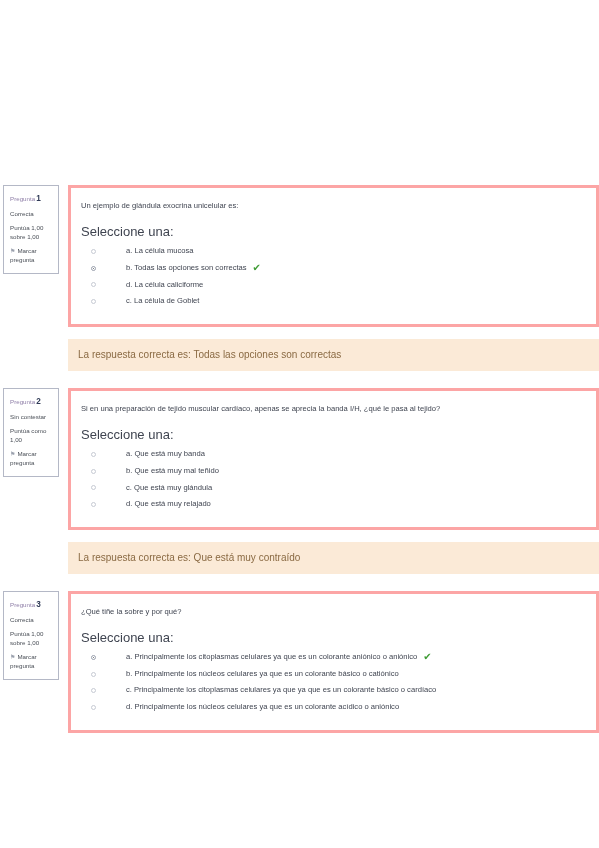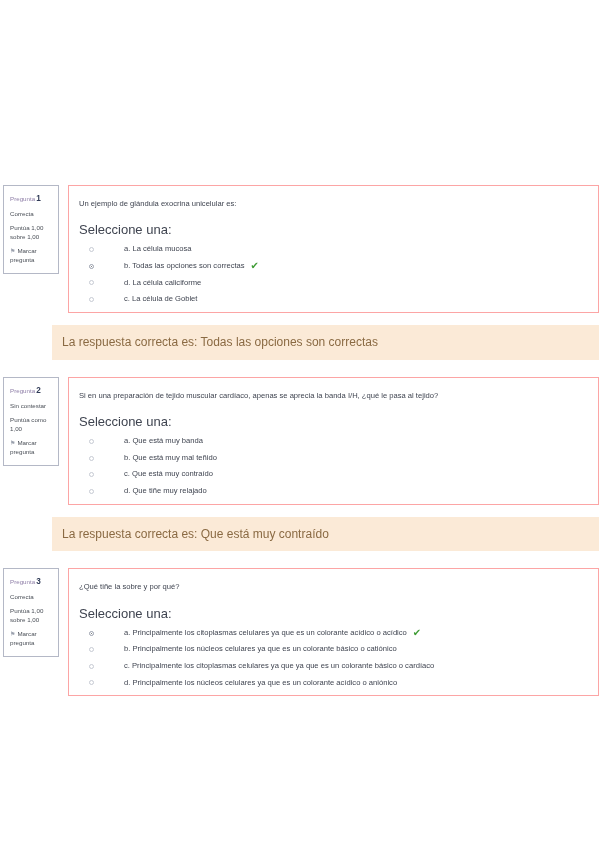--- a/index.html
+++ b/index.html
@@ -76,23 +76,23 @@
     margin-right: 2px;
     color: #9aa0ad;
     font-size: 6px;
     transform: translateY(-0.5px);
   }
 
   
   .q-content {
     flex: 1 1 auto;
     box-sizing: border-box;
-    border: 1px solid #fca5a5;
-    background: #ffffff;
-    padding: 12px 0 4px 10px;
+    border: 3px solid #fca5a5;
+    background: #ffffff;
+    padding: 12px 0 14px 10px;
     min-height: 60px;
   }
   .q-text {
     font-size: 7.6px;
     color: #3f4450;
     line-height: 1.5;
     margin: 0 0 13px 0;
   }
   .q-prompt {
     font-size: 13px;
@@ -140,24 +140,24 @@
   .correct-tick {
     margin-left: 6px;
     color: #3f9c35;
     font-size: 10px;
     line-height: 1;
     font-weight: bold;
   }
 
   
   .feedback-bar {
-    margin-left: 52px;
+    margin-left: 68px;
     background: #fbead7;
     color: #8a6a43;
-    font-size: 12px;
+    font-size: 10px;
     padding: 9px 0 9px 10px;
     line-height: 1.4;
   }
   .spacer-sm { height: 12px; }
   .spacer-md { height: 17px; }
 </style>
 </head>
 <body>
 
 <div id="quiz-root">
@@ -209,46 +209,46 @@
           <li class="answer-item">
             <span class="radio"></span>
             <span class="answer-text">a. Que está muy banda</span>
           </li>
           <li class="answer-item">
             <span class="radio"></span>
             <span class="answer-text">b. Que está muy mal teñido</span>
           </li>
           <li class="answer-item">
             <span class="radio"></span>
-            <span class="answer-text">c. Que está muy contraído</span>
-          </li>
-          <li class="answer-item">
-            <span class="radio"></span>
-            <span class="answer-text">d. Que tiñe muy relajado</span>
+            <span class="answer-text">c. Que está muy glándula</span>
+          </li>
+          <li class="answer-item">
+            <span class="radio"></span>
+            <span class="answer-text">d. Que está muy relajado</span>
           </li>
         </ul>
       </div>
     </div>
     <div class="spacer-sm"></div>
     <div class="feedback-bar">La respuesta correcta es: Que está muy contraído</div>
     <div class="spacer-md"></div>
     <div class="question-block">
       <div class="q-info">
         <div class="q-no"><span>Pregunta</span><b>3</b></div>
         <div class="q-state">Correcta</div>
         <div class="q-grade">Puntúa 1,00 sobre 1,00</div>
         <div class="q-flag"><span class="flag-icon">⚑</span><span>Marcar pregunta</span></div>
       </div>
       <div class="q-content">
         <p class="q-text">¿Qué tiñe la sobre y por qué?</p>
         <p class="q-prompt">Seleccione una:</p>
         <ul class="answer-list">
           <li class="answer-item">
             <span class="radio checked"></span>
-            <span class="answer-text">a. Principalmente los citoplasmas celulares ya que es un colorante acídico o acídico</span>
+            <span class="answer-text">a. Principalmente los citoplasmas celulares ya que es un colorante aniónico o aniónico</span>
             <span class="correct-tick">✔</span>
           </li>
           <li class="answer-item">
             <span class="radio"></span>
             <span class="answer-text">b. Principalmente los núcleos celulares ya que es un colorante básico o catiónico</span>
           </li>
           <li class="answer-item">
             <span class="radio"></span>
             <span class="answer-text">c. Principalmente los citoplasmas celulares ya que ya que es un colorante básico o cardíaco</span>
           </li>

